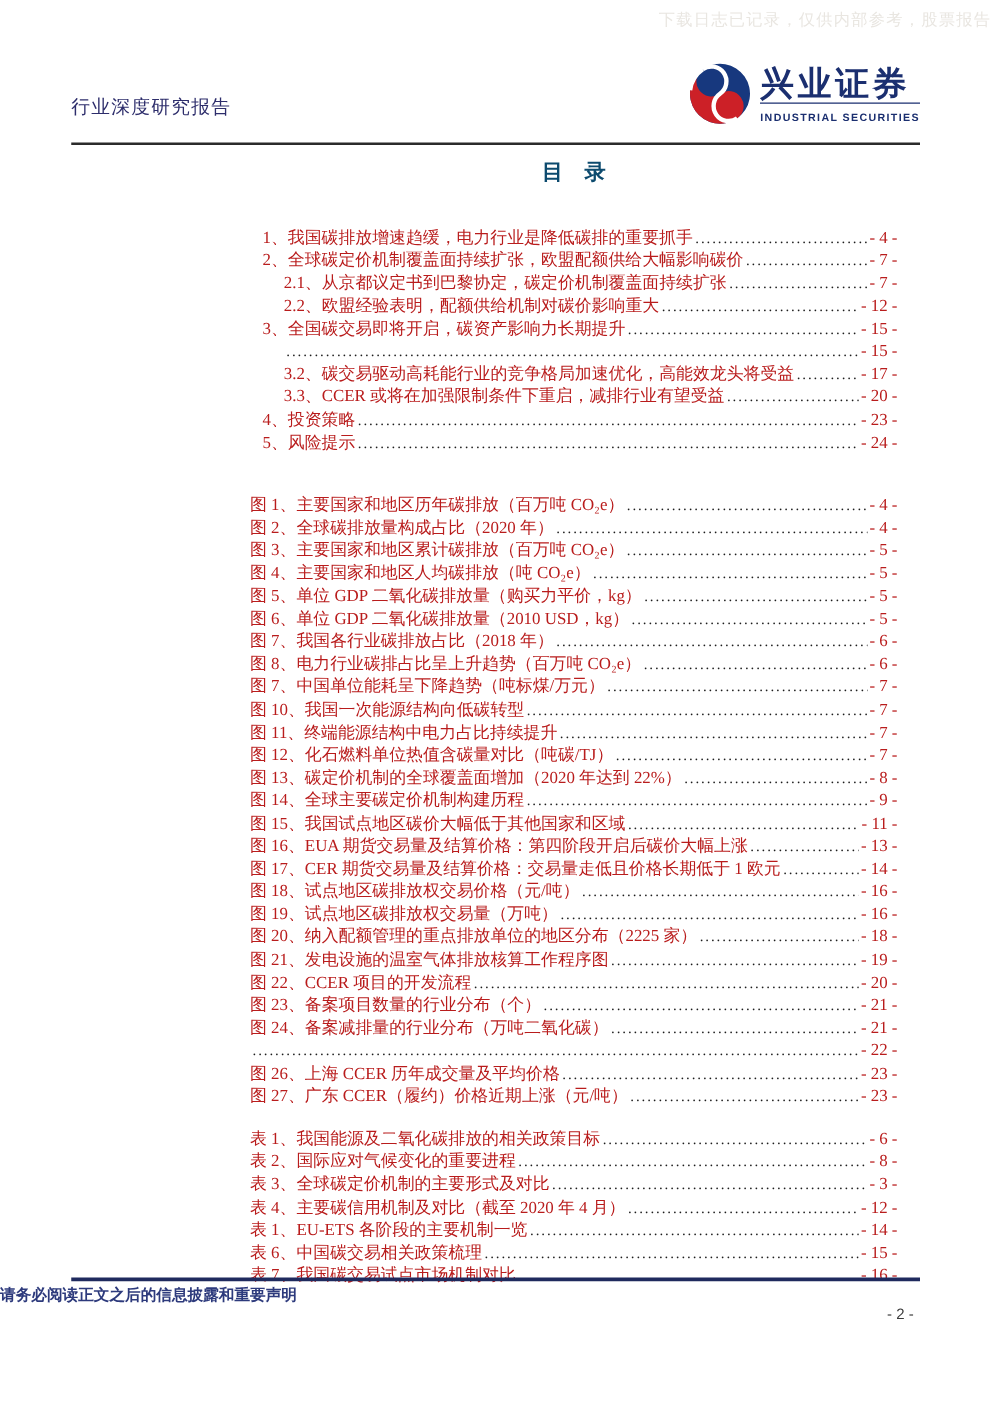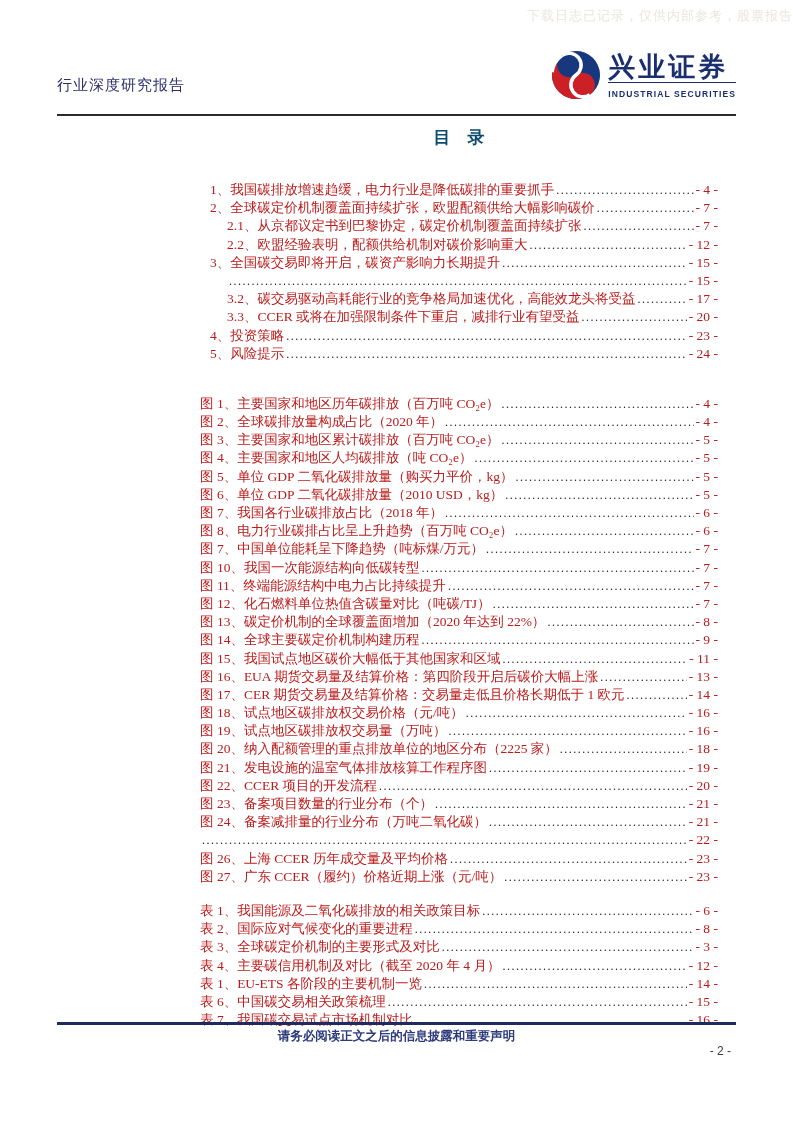--- a/index.html
+++ b/index.html
@@ -40,21 +40,21 @@
     content:"........................................................................................................................................................................";
     font-size:12px;letter-spacing:1.5px;
   }
   .row .pg{white-space:nowrap;}
   .lvl1{padding-left:10px;}
   .lvl2{padding-left:27px;}
   .gap{height:16px;}
   
   .footer-rule{position:absolute;left:57px;top:1022px;width:679px;height:3px;background:#1f2a5e;}
   .footer-disclaimer{
-    position:absolute;left:0;top:1028px;width:793px;text-align:center;
+    position:absolute;left:0;top:1028px;width:793px;
     font-size:12.5px;font-weight:bold;color:#2d3a7c;
   }
   .page-number{
     position:absolute;right:62px;top:1044px;font-size:12px;color:#3a3a3a;
     font-family:"Liberation Sans","DejaVu Sans",sans-serif;
   }
 </style>
 </head>
 <body>
 

